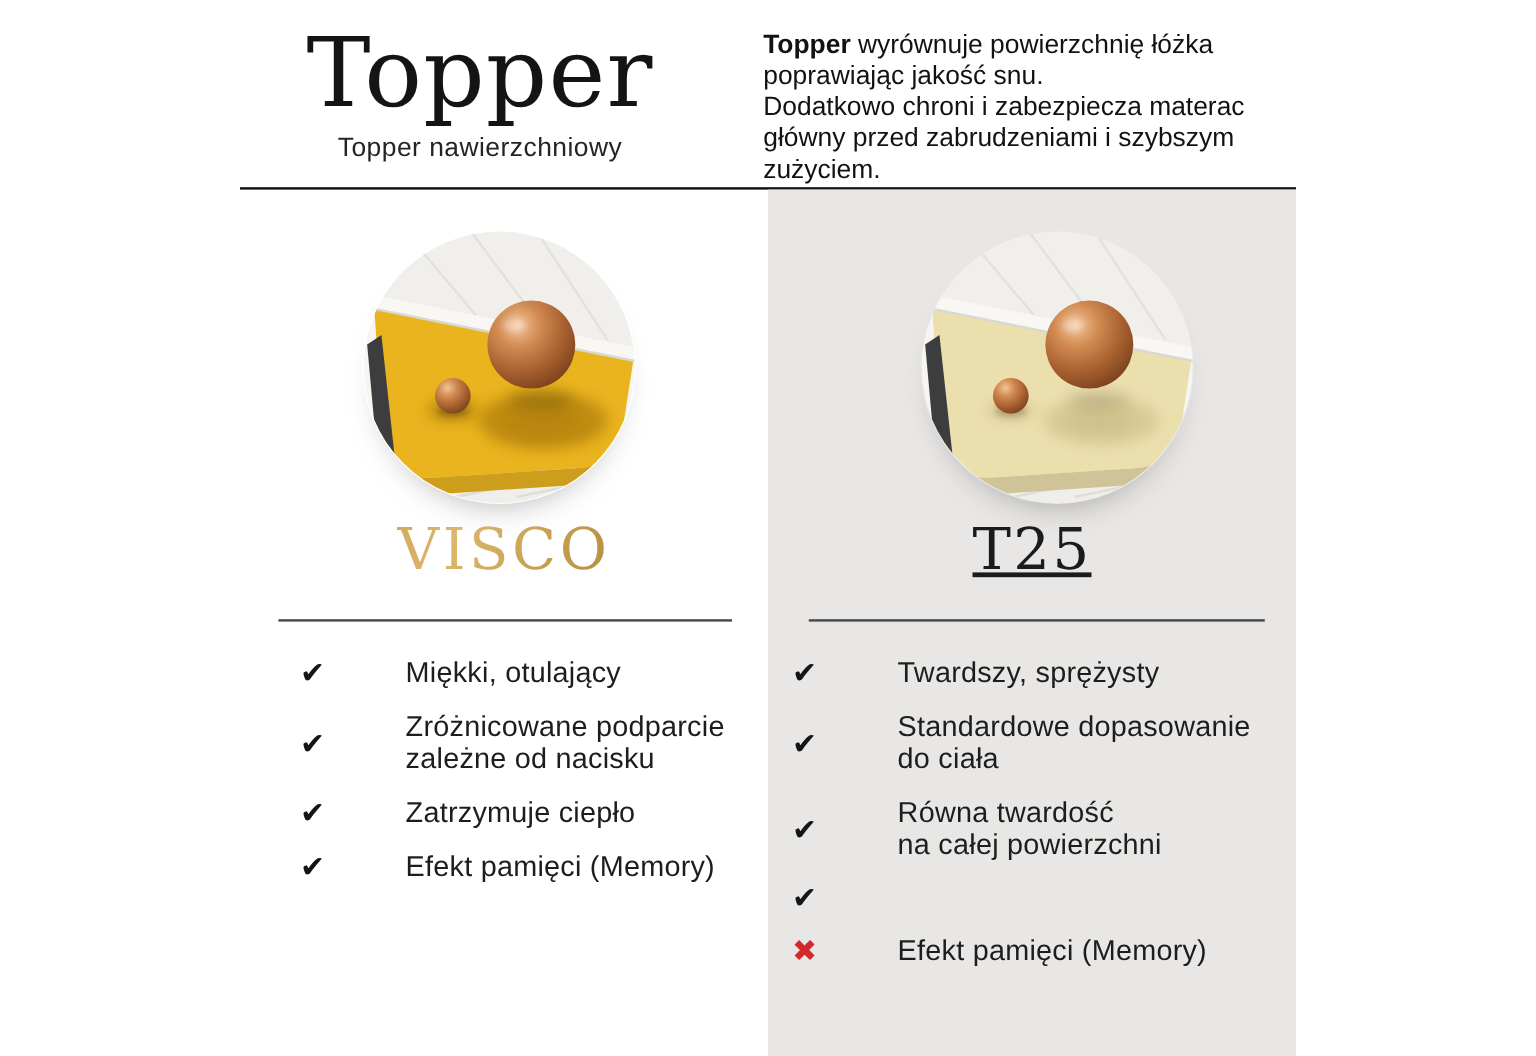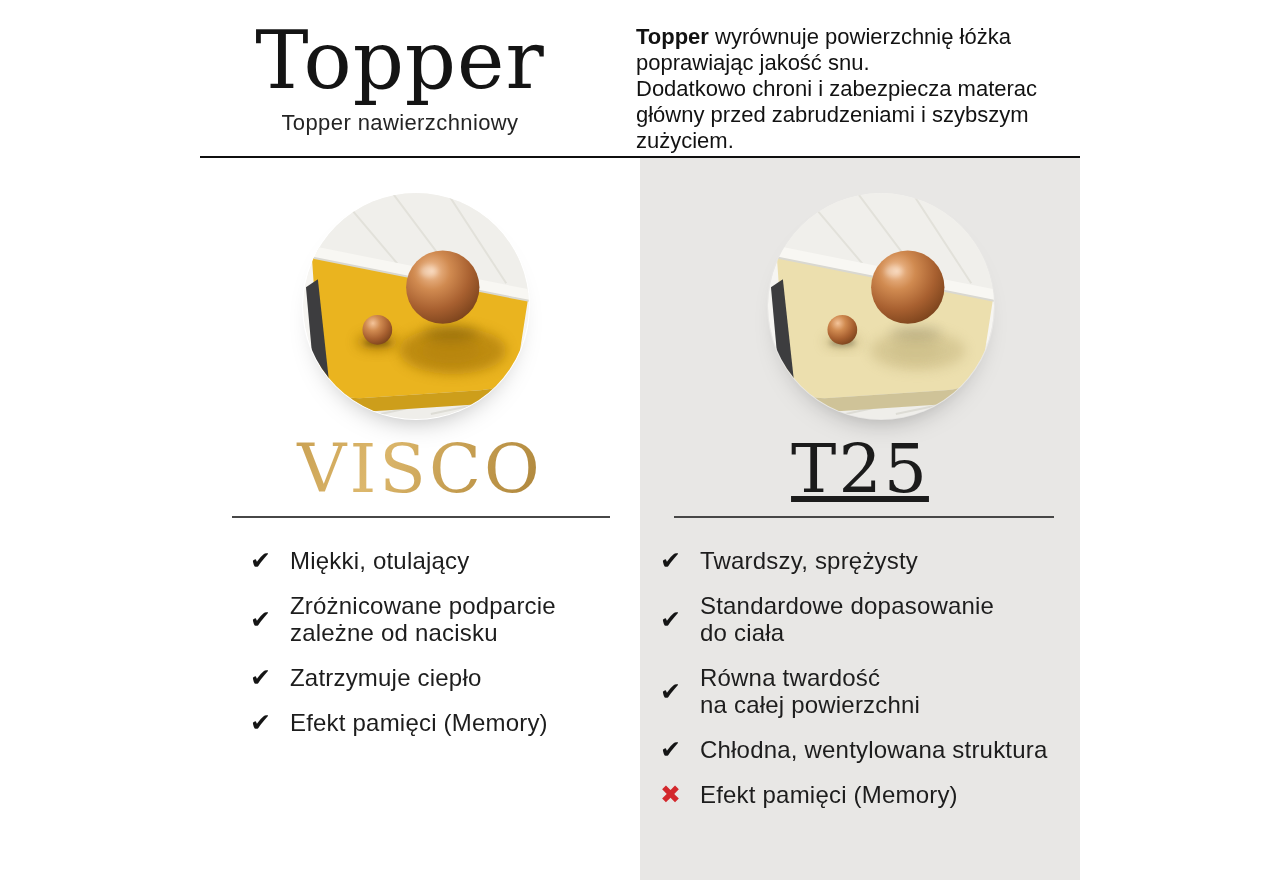--- a/index.html
+++ b/index.html
@@ -64,21 +64,21 @@
   .circle-visco .dent-small { opacity:0.85; }
   .circle-t25   .dent-big   { opacity:0.35; }
   .circle-t25   .dent-core  { opacity:0.18; }
   .circle-t25   .dent-small { opacity:0.55; }
 
   
   .col-title {
     position:absolute; top:432px; width:440px; text-align:center;
     font-family:"DejaVu Serif", serif;
     font-weight:500;
-    font-size:68px; line-height:1.1;
+    font-size:48px; line-height:1.1;
     letter-spacing:3px;
   }
   .col-title.visco {
     left:200px;
     background:linear-gradient(115deg,#bb8f3e 5%,#dcb76c 40%,#c49c4f 60%,#9a722a 95%);
     -webkit-background-clip:text; background-clip:text;
     color:transparent;
   }
   .col-title.t25 { left:640px; color:#1b1b1b; letter-spacing:2px;text-decoration:underline; }
 
@@ -99,21 +99,21 @@
   .features.right { left:657px; width:415px; }
   .features li { display:flex; align-items:center; gap:16px; }
   .feature-icon {
     flex:0 0 27px; width:27px;
     font-family:"DejaVu Sans", sans-serif;
     font-size:25px; font-weight:700; line-height:1;
     text-align:center;
   }
   .feature-icon.icon-check::before { content:"\2714"; color:#151515; }
   .feature-icon.icon-cross::before { content:"\2716"; color:#d3282c; }
-  .feature-text { white-space:pre-line; letter-spacing:0.2px; }
+  .feature-text { white-space:pre-line; letter-spacing:0.2px;margin-left:48px; }
 </style>
 </head>
 <body>
 
 <svg width="0" height="0" style="position:absolute" aria-hidden="true">
   <defs>
     <radialGradient id="copperGrad" cx="0.35" cy="0.28" r="0.85">
       <stop offset="0" stop-color="#f4c49a"></stop>
       <stop offset="0.3" stop-color="#d08a50"></stop>
       <stop offset="0.62" stop-color="#a86030"></stop>
@@ -241,19 +241,18 @@
     <span class="feature-text">Standardowe dopasowanie
 do ciała</span>
   </li>
   <li>
     <span class="feature-icon icon-check"></span>
     <span class="feature-text">Równa twardość
 na całej powierzchni</span>
   </li>
   <li>
     <span class="feature-icon icon-check"></span>
-    <span class="feature-text">Chłodna, wentylowana struktura</span>
   </li>
   <li>
     <span class="feature-icon icon-cross"></span>
     <span class="feature-text">Efekt pamięci (Memory)</span>
   </li>
 </ul>
 
 </body></html>

